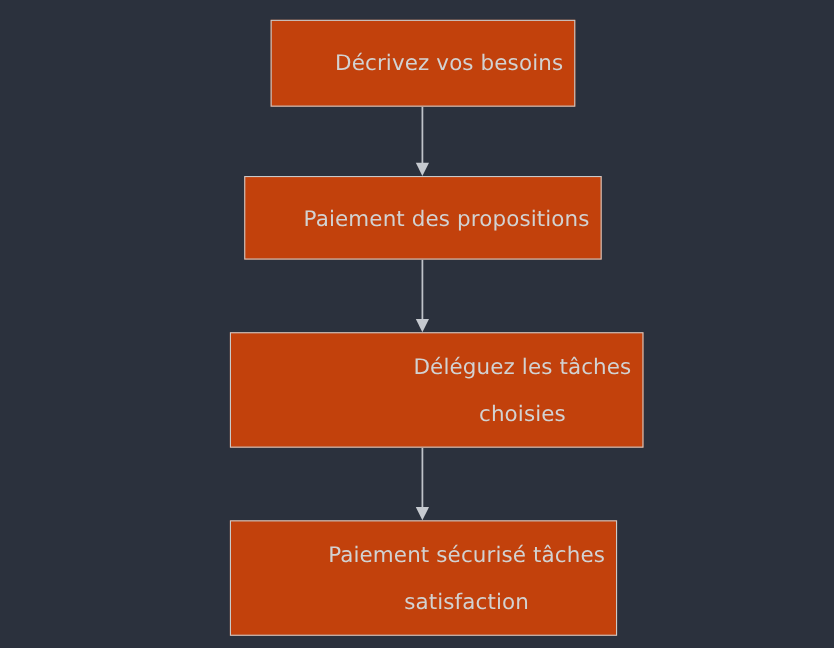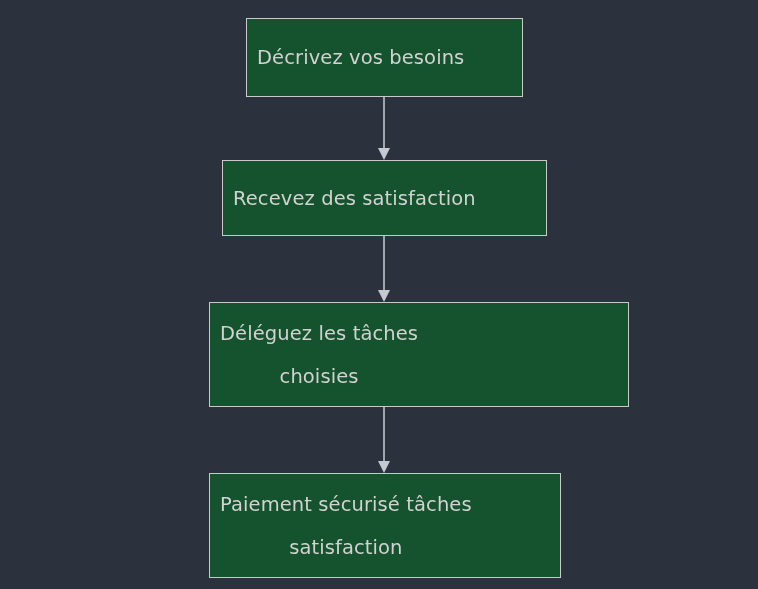--- a/index.html
+++ b/index.html
@@ -16,41 +16,41 @@
 
   #flowchart {
     position: relative;
     width: 758px;
     height: 589px;
   }
 
   .node {
     position: absolute;
     box-sizing: border-box;
-    background: #14532d;
+    background: #c2410c;
     border: 1px solid #c9c9c9;
     display: flex;
     align-items: center;
-    justify-content: flex-start;
+    justify-content: flex-end;
     text-align: center;
   }
 
   .node-label {
     color: #d2d2d2;
     font-size: 19.5px;
     line-height: 43px;
     letter-spacing: 0.1px;
     white-space: pre-line;
     padding: 0 10px;
   }
 
   
   #node-1 { left: 246px; top: 18px;  width: 277px; height: 79px; }
   #node-2 { left: 222px; top: 160px; width: 325px; height: 76px; }
-  #node-3 { left: 209px; top: 302px; width: 420px; height: 105px; }
+  #node-3 { left: 209px; top: 302px; width: 376px; height: 105px; }
   #node-4 { left: 209px; top: 473px; width: 352px; height: 105px; }
 
   
   .edge {
     position: absolute;
     left: 0;
     top: 0;
     width: 758px;
     height: 589px;
     pointer-events: none;
@@ -85,21 +85,21 @@
       <line class="edge-line" x1="384" y1="407" x2="384" y2="465"></line>
       <polygon class="edge-head" points="384,473 378,461 390,461"></polygon>
     </g>
   </svg>
 
   <div class="node" id="node-1">
     <span class="node-label">Décrivez vos besoins</span>
   </div>
 
   <div class="node" id="node-2">
-    <span class="node-label">Recevez des satisfaction</span>
+    <span class="node-label">Paiement des propositions</span>
   </div>
 
   <div class="node" id="node-3">
     <span class="node-label">Déléguez les tâches
 choisies</span>
   </div>
 
   <div class="node" id="node-4">
     <span class="node-label">Paiement sécurisé tâches
 satisfaction</span>

